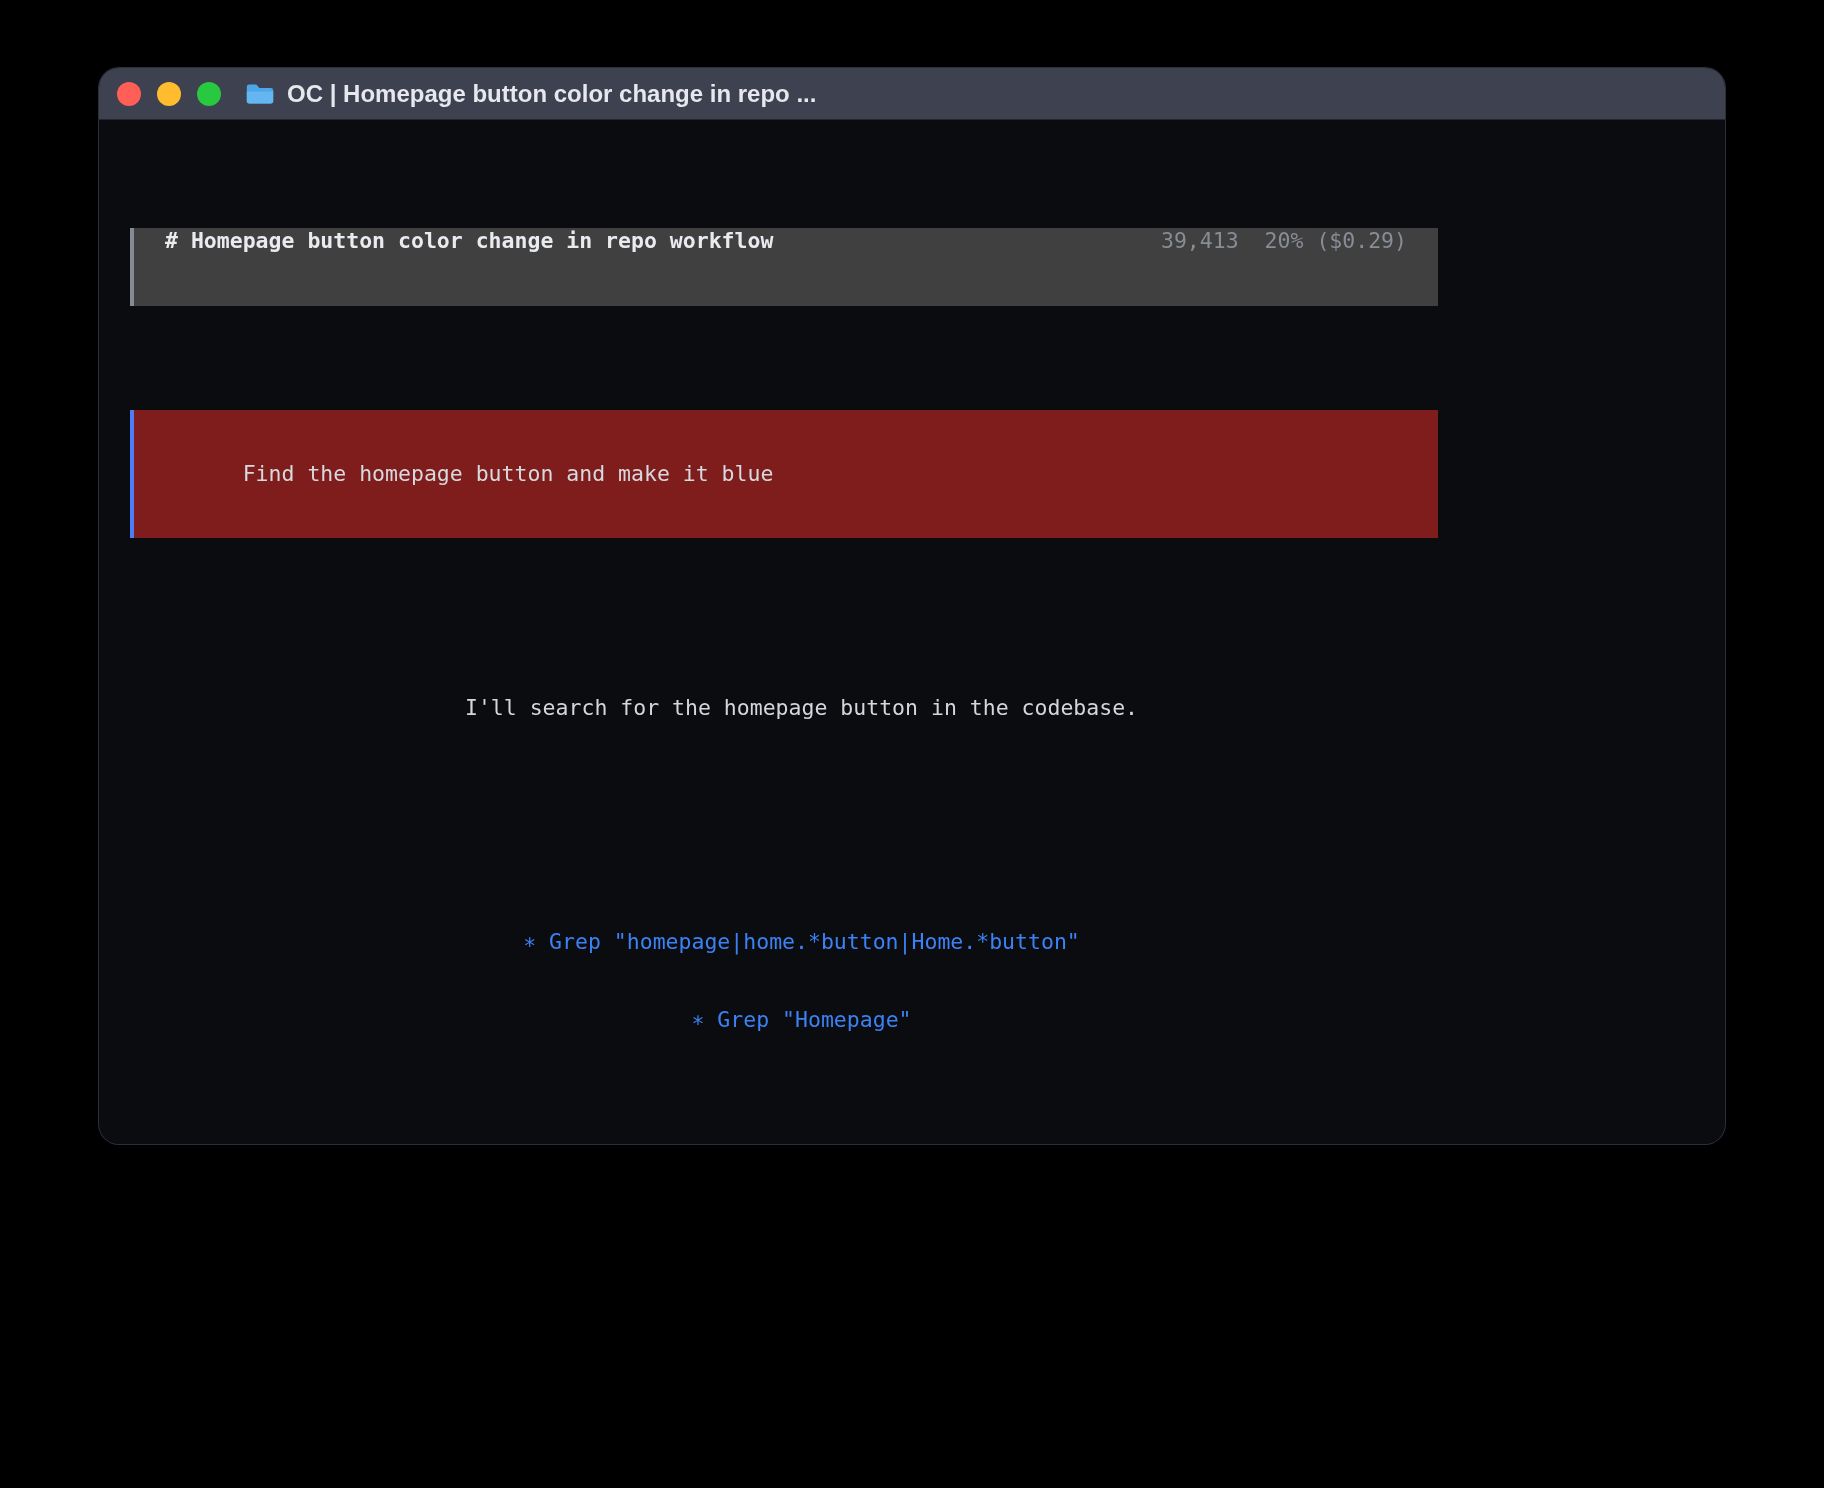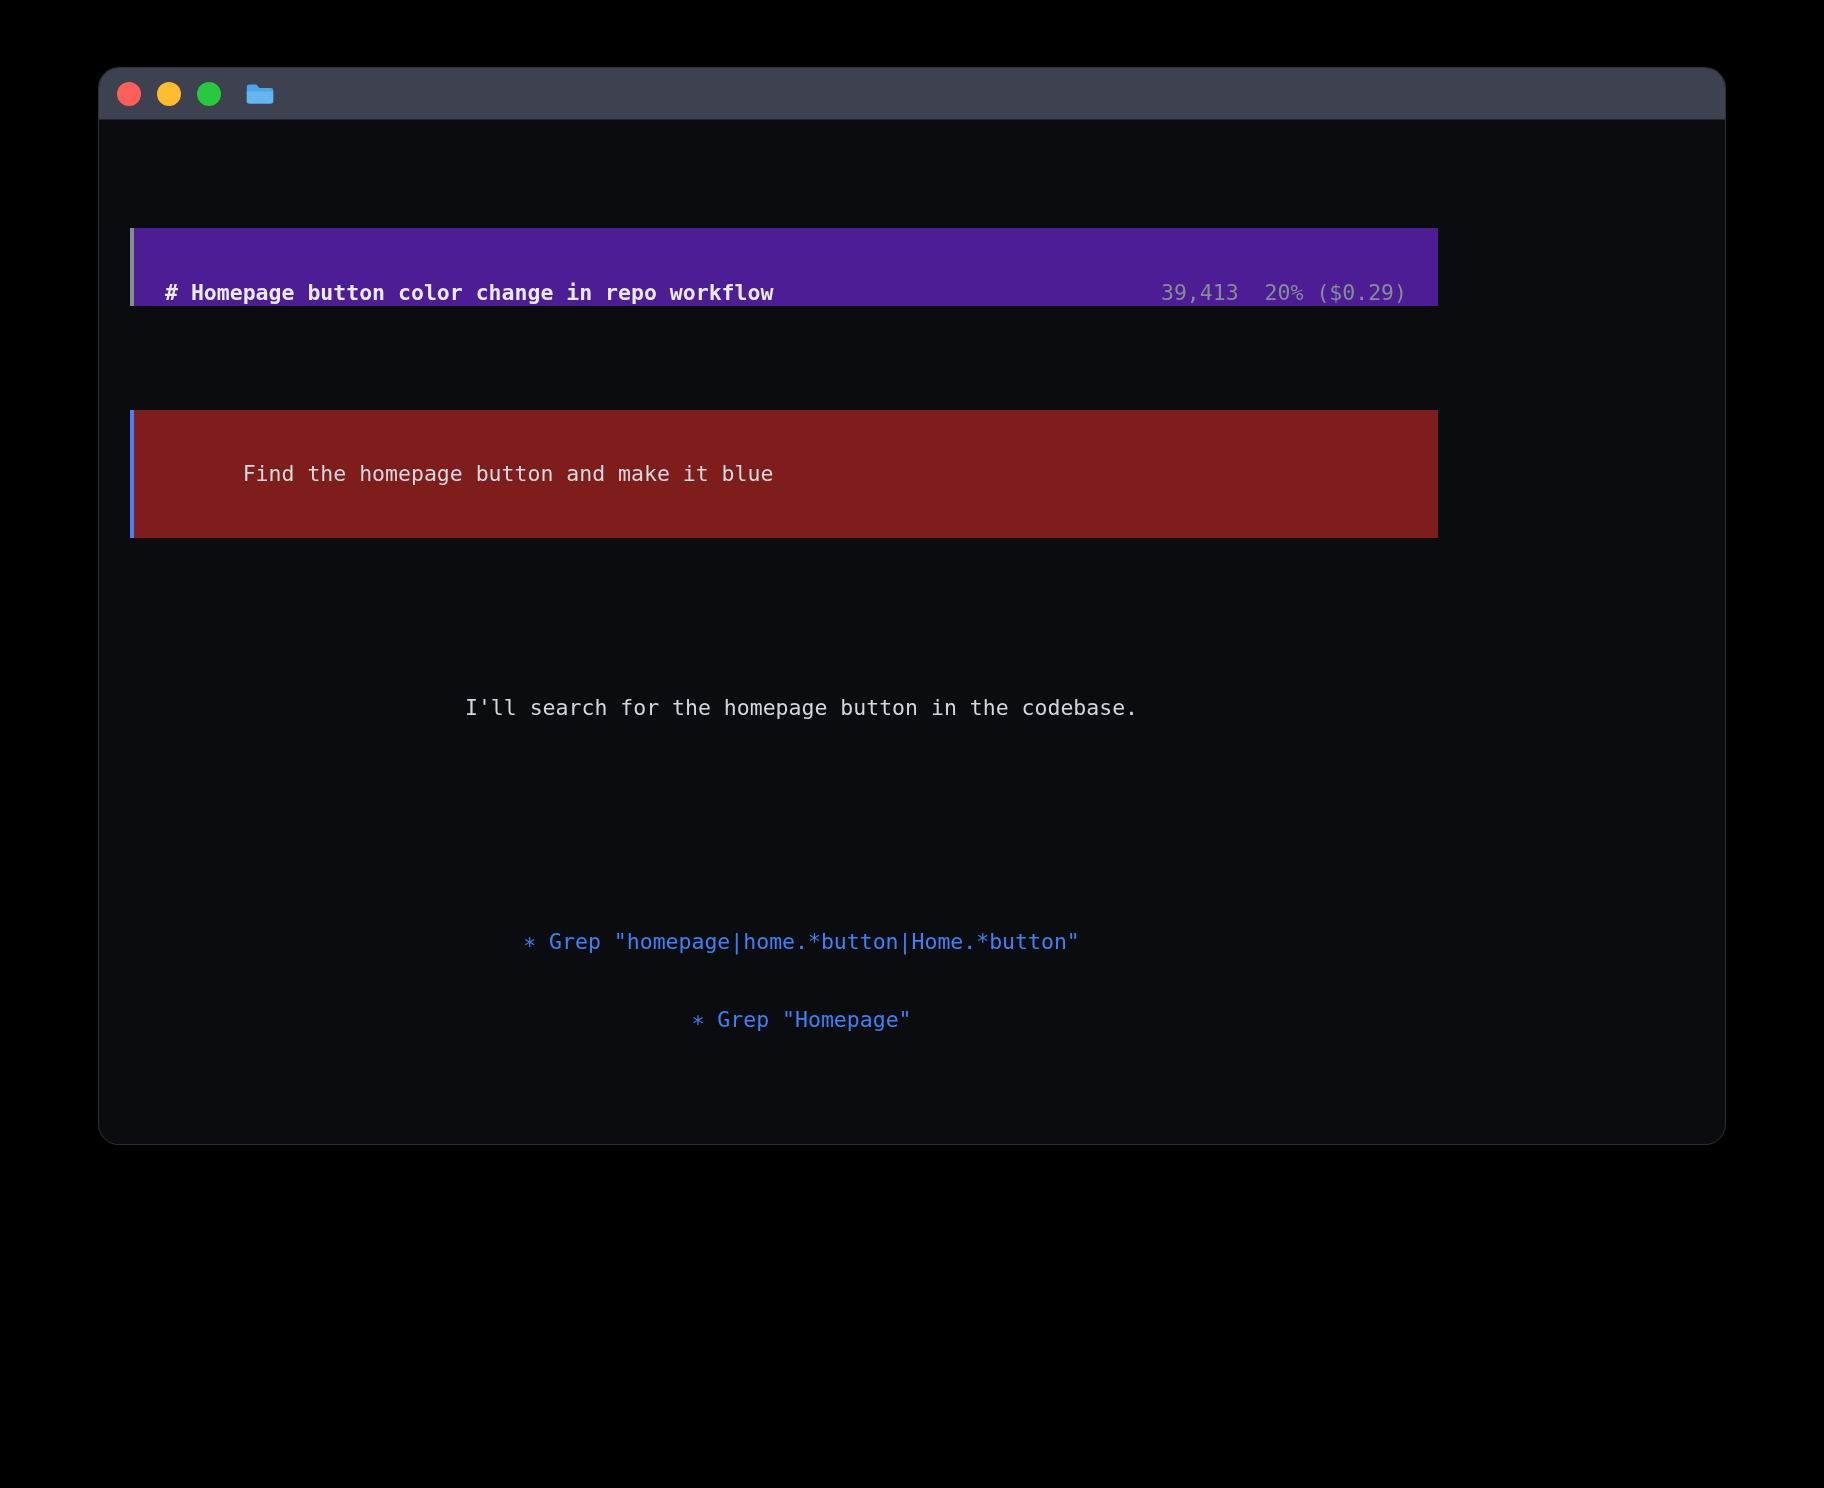--- a/index.html
+++ b/index.html
@@ -42,25 +42,25 @@
     padding: 30px 0 0 31px;
     width: 1339px;
     font-family: "DejaVu Sans Mono", monospace;
     font-size: 21.5px;
     line-height: 26px;
     color: #d3d6db;
     white-space: pre-wrap;
   }
   .block { border-left: 4px solid; }
   .session-header {
-    background: #4c1d95;
+    background: #404040;
     border-color: #868c96;
     height: 78px;
     display: flex;
-    align-items: flex-end;
+    align-items: flex-start;
     justify-content: space-between;
     padding: 0 31px;
     margin-bottom: 26px;
   }
   .session-title { font-weight: bold; color: #e9ebee; }
   .session-stats { color: #878c95; }
   .stat-tokens { margin-right: 26px; }
   .user-msg {
     background: #7f1d1d;
     border-color: #4d7ef7;
@@ -82,20 +82,21 @@
       <div class="light light-red"></div>
       <div class="light light-yellow"></div>
       <div class="light light-green"></div>
     </div>
     <div class="tb-icon">
       <svg width="30" height="24" viewBox="0 0 24 20">
         <path d="M1 4 Q1 2 3 2 L9 2 L11.5 5 L21 5 Q23 5 23 7 L23 16 Q23 18 21 18 L3 18 Q1 18 1 16 Z" fill="#4da6e8"></path>
         <path d="M1 8 L23 8 L23 16 Q23 18 21 18 L3 18 Q1 18 1 16 Z" fill="#64b5f0"></path>
       </svg>
     </div>
+    <div class="tb-title">OC | Homepage button color change in repo ...</div>
   </div>
 
   <div class="content">
 
     <div class="block session-header">
       <span class="session-title"># Homepage button color change in repo workflow</span>
       <span class="session-stats"><span class="stat-tokens">39,413</span><span>20% ($0.29)</span></span>
     </div>
 
     <div class="block user-msg">

